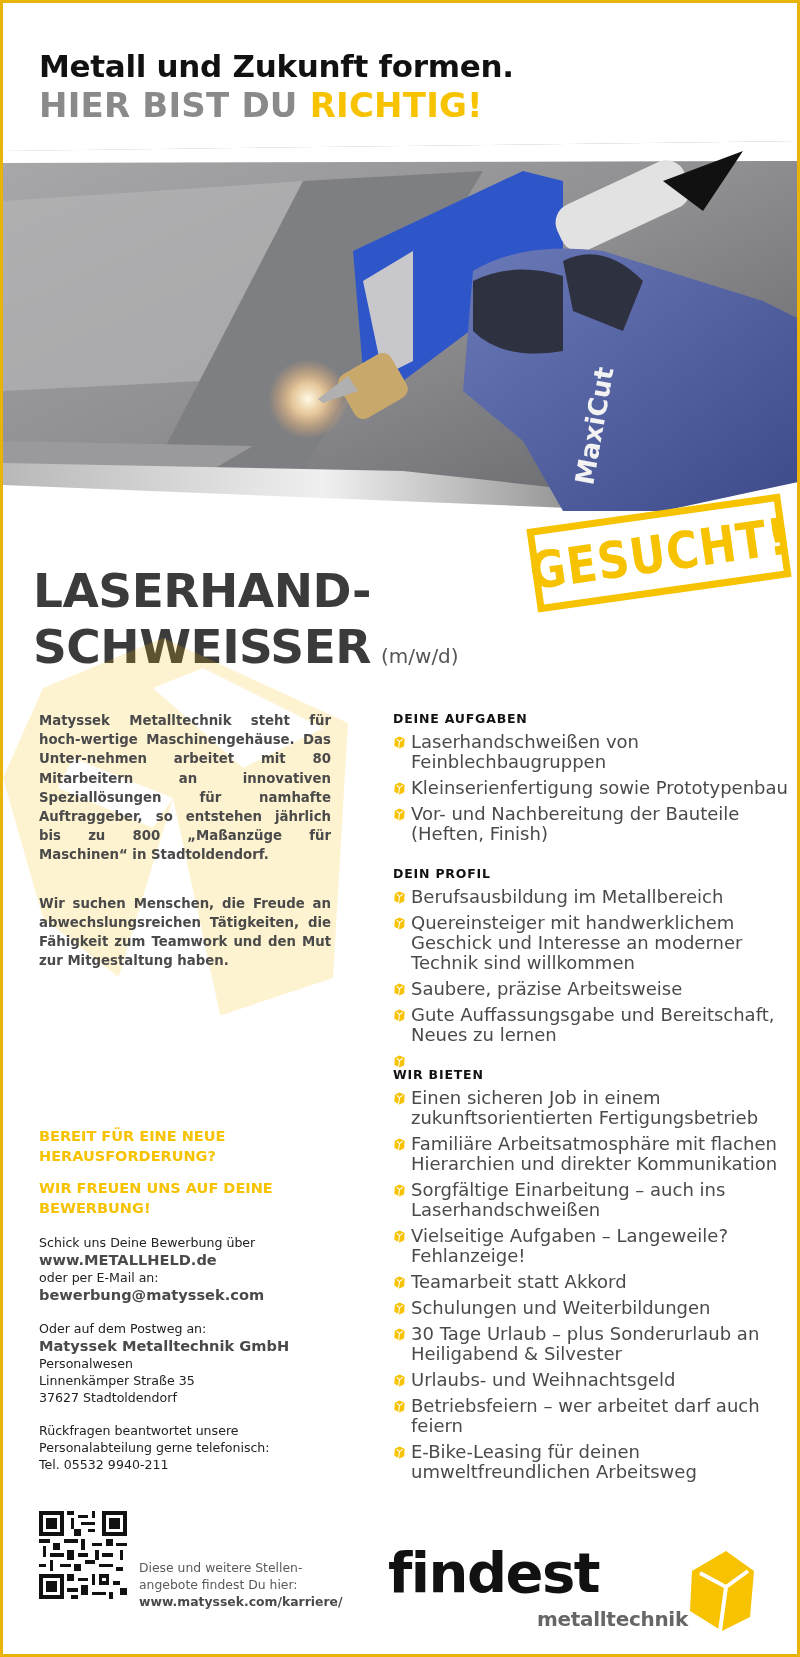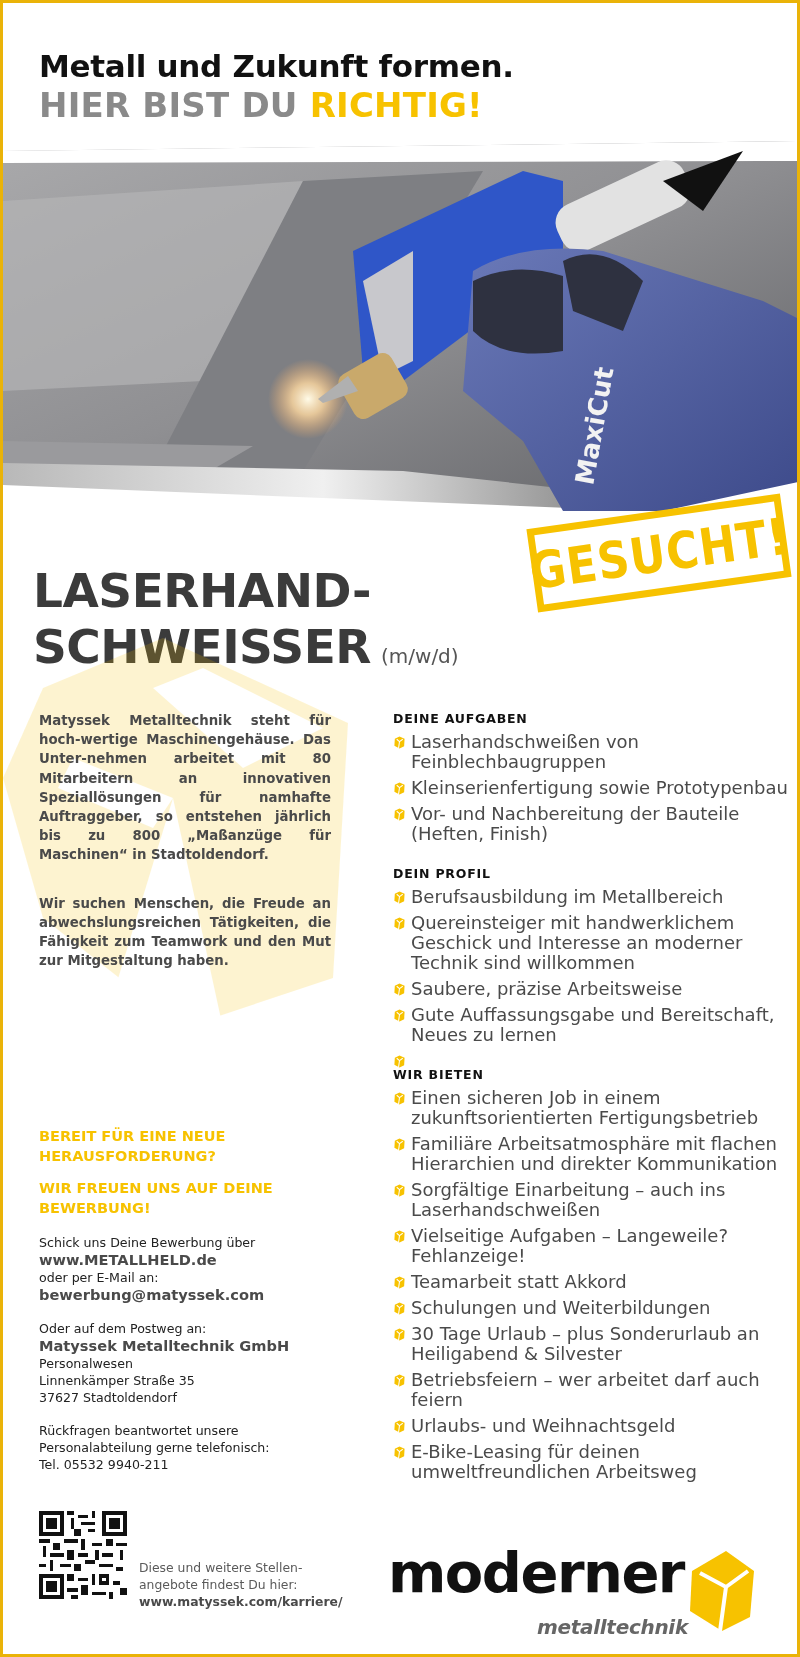--- a/index.html
+++ b/index.html
@@ -39,21 +39,21 @@
   .cta .small { font-size: 12.6px; line-height: 17px; color: #222; }
   .cta .bold { font-size: 14.6px; font-weight: bold; color: #4a4a4a; line-height: 18px; }
   .gap-m { height: 16px; }
 
   .qr { position: absolute; left: 36px; top: 1508px; width: 88px; height: 88px; }
   .qr-text { position: absolute; left: 136px; top: 1556px; font-size: 12.4px; line-height: 17px; color: #5a5a5a; }
   .qr-text b { color: #4a4a4a; }
 
   .logo { position: absolute; left: 385px; top: 1540px; width: 380px; height: 90px; }
   .logo .word { position: absolute; left: 0; top: 0; font-family: "DejaVu Sans", sans-serif; font-weight: bold; font-size: 56px; color: #111; letter-spacing: -1.5px; line-height: 60px; }
-  .logo .sub { position: absolute; left: 149px; top: 72px; font-family: "DejaVu Sans", sans-serif; font-weight: bold; font-size: 20px; color: #666; letter-spacing: -0.3px; font-style: italic; }
+  .logo .sub { position: absolute; left: 149px; top: 64px; font-family: "DejaVu Sans", sans-serif; font-weight: bold; font-size: 20px; color: #666; letter-spacing: -0.3px; }
   .logo svg { position: absolute; left: 300px; top: 6px; width: 68px; height: 82px; }
 </style>
 </head>
 <body>
 
 <div class="page">
 
   <div class="headline">
     <div class="l1">Metall und Zukunft formen.</div>
     <div class="l2"><span>HIER BIST DU </span><span class="accent">RICHTIG!</span></div>
@@ -195,25 +195,25 @@
               <polygon points="2,3 7,0.5 12.5,3 12,11 7,13.5 1.5,10.5" fill="#f7c200"></polygon>
               <path d="M4,3.5 L7,6 L10.5,3.5 M7,6 L6,13" stroke="#fff" stroke-width="1.1" fill="none"></path>
             </svg><span>Schulungen und Weiterbildungen</span></li>
         <li><svg class="bullet" viewBox="0 0 14 14">
               <polygon points="2,3 7,0.5 12.5,3 12,11 7,13.5 1.5,10.5" fill="#f7c200"></polygon>
               <path d="M4,3.5 L7,6 L10.5,3.5 M7,6 L6,13" stroke="#fff" stroke-width="1.1" fill="none"></path>
             </svg><span>30 Tage Urlaub – plus Sonderurlaub an Heiligabend &amp; Silvester</span></li>
         <li><svg class="bullet" viewBox="0 0 14 14">
               <polygon points="2,3 7,0.5 12.5,3 12,11 7,13.5 1.5,10.5" fill="#f7c200"></polygon>
               <path d="M4,3.5 L7,6 L10.5,3.5 M7,6 L6,13" stroke="#fff" stroke-width="1.1" fill="none"></path>
+            </svg><span>Urlaubs- und Weihnachtsgeld</span></li>
+        <li><svg class="bullet" viewBox="0 0 14 14">
+              <polygon points="2,3 7,0.5 12.5,3 12,11 7,13.5 1.5,10.5" fill="#f7c200"></polygon>
+              <path d="M4,3.5 L7,6 L10.5,3.5 M7,6 L6,13" stroke="#fff" stroke-width="1.1" fill="none"></path>
             </svg><span>Betriebsfeiern – wer arbeitet darf auch feiern</span></li>
-        <li><svg class="bullet" viewBox="0 0 14 14">
-              <polygon points="2,3 7,0.5 12.5,3 12,11 7,13.5 1.5,10.5" fill="#f7c200"></polygon>
-              <path d="M4,3.5 L7,6 L10.5,3.5 M7,6 L6,13" stroke="#fff" stroke-width="1.1" fill="none"></path>
-            </svg><span>Urlaubs- und Weihnachtsgeld</span></li>
         <li><svg class="bullet" viewBox="0 0 14 14">
               <polygon points="2,3 7,0.5 12.5,3 12,11 7,13.5 1.5,10.5" fill="#f7c200"></polygon>
               <path d="M4,3.5 L7,6 L10.5,3.5 M7,6 L6,13" stroke="#fff" stroke-width="1.1" fill="none"></path>
             </svg><span>E-Bike-Leasing für deinen umweltfreundlichen Arbeitsweg</span></li>
       </ul>
     </div>
   </div>
 
   <div class="cta">
     <div class="y">BEREIT FÜR EINE NEUE HERAUSFORDERUNG?</div>
@@ -290,21 +290,21 @@
     </g>
   </svg>
 
   <div class="qr-text">
     <div>Diese und weitere Stellen-</div>
     <div>angebote findest Du hier:</div>
     <div><b>www.matyssek.com/karriere/</b></div>
   </div>
 
   <div class="logo">
-    <div class="word">moderner</div>
+    <div class="word">findest</div>
     <div class="sub">metalltechnik</div>
     <svg viewBox="0 0 68 82">
       <polygon points="4,22 38,2 66,22 62,68 34,82 2,62" fill="#f7c200"></polygon>
       <path d="M12,24 L38,38 L60,22 M38,38 L32,82" stroke="#fff" stroke-width="4" fill="none"></path>
     </svg>
   </div>
 
 </div>
 
 </body></html>

